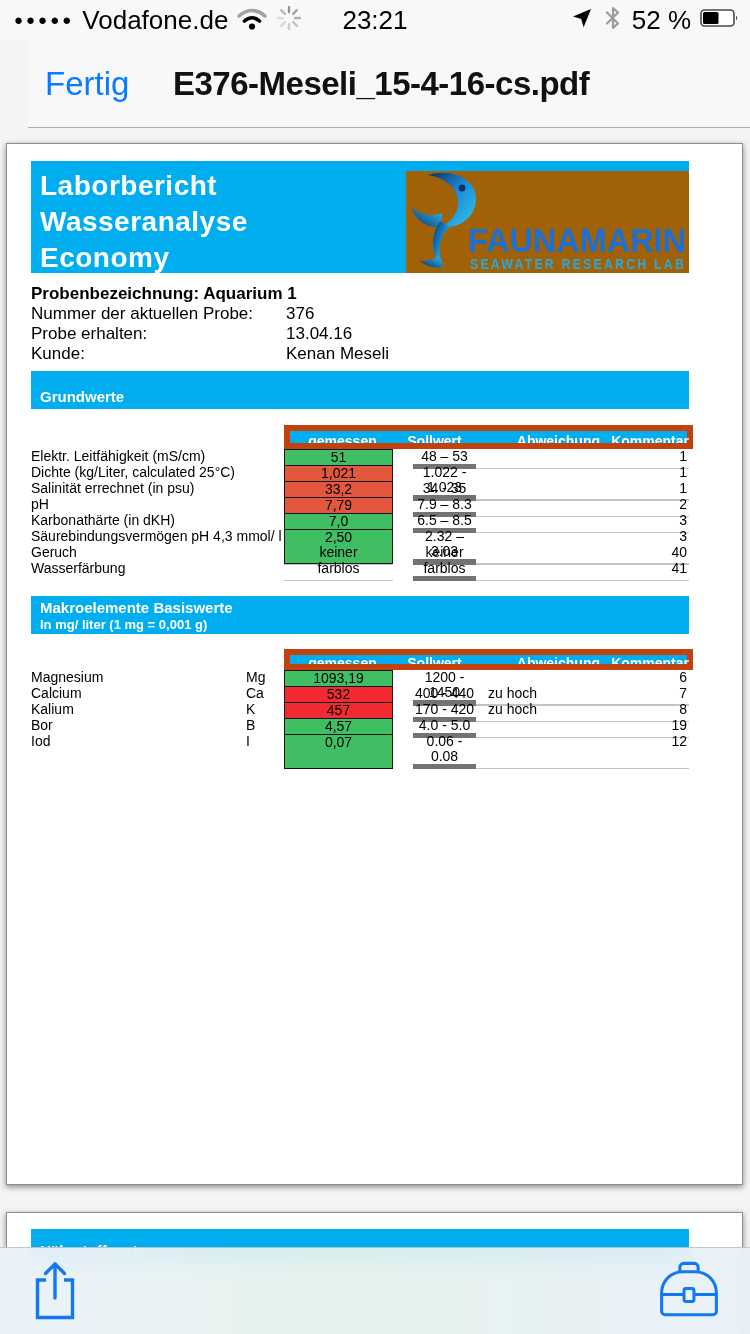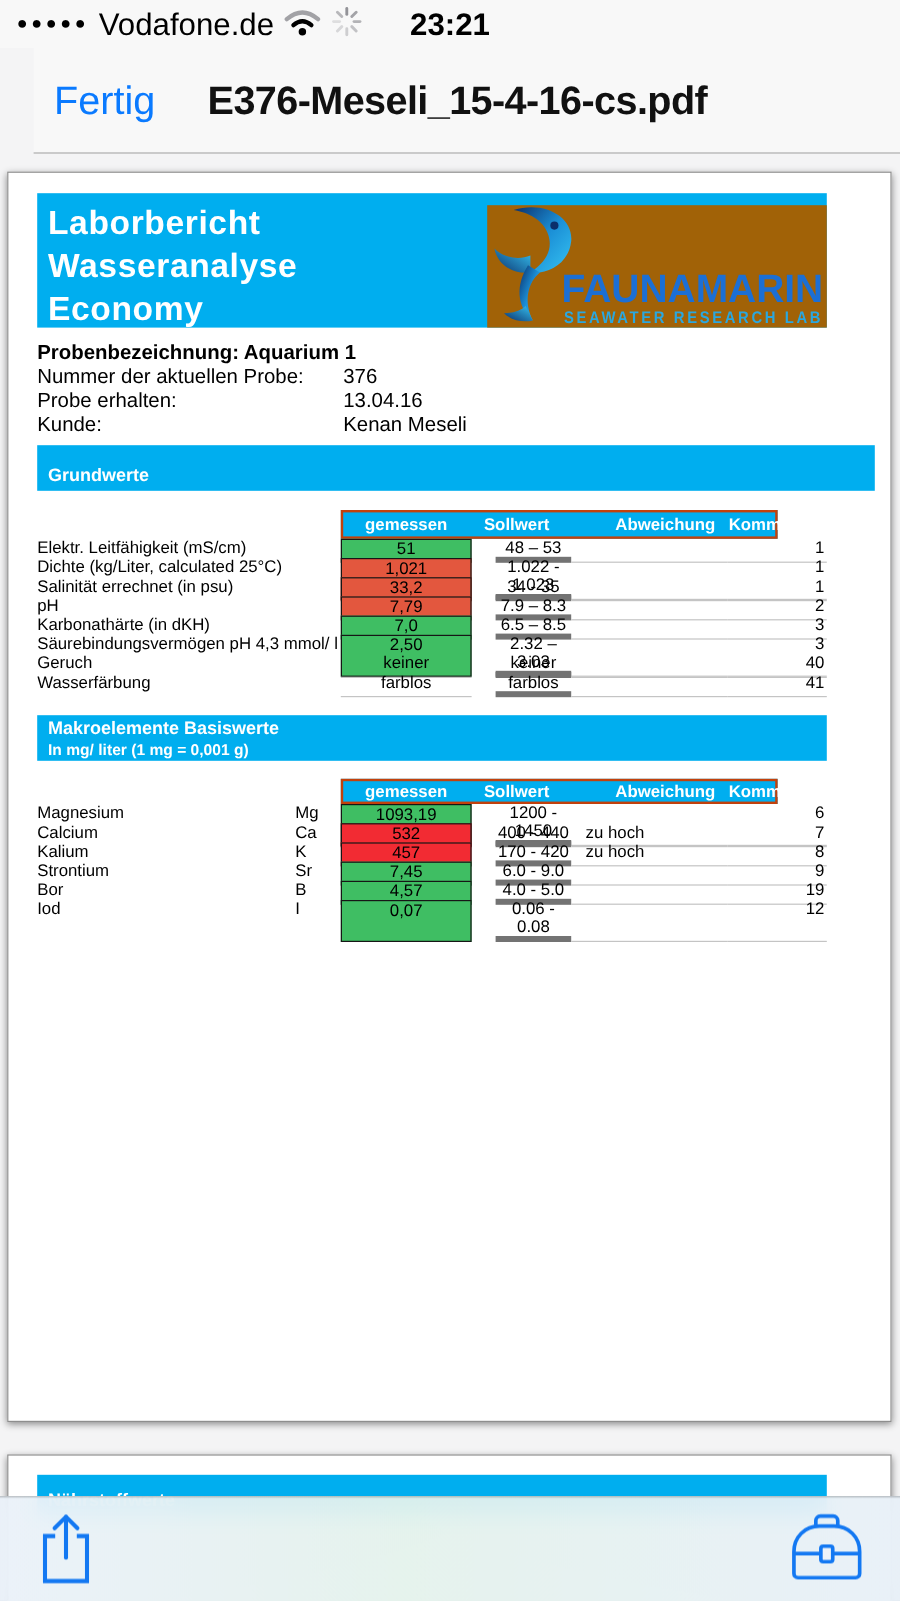--- a/index.html
+++ b/index.html
@@ -4,21 +4,21 @@
 <style>
   html,body{margin:0;padding:0;background:#444;}
   #screen{position:relative;width:750px;height:1334px;background:#F4F4F5;overflow:hidden;
           font-family:"Liberation Sans","DejaVu Sans",sans-serif;-webkit-font-smoothing:antialiased;}
 
   
   #statusbar{position:absolute;left:0;top:0;width:750px;height:40px;background:#F8F8F8;}
   .sb-left{position:absolute;left:14px;top:0;height:40px;display:flex;align-items:center;gap:8px;}
   .sb-dots{font-size:15px;letter-spacing:3px;color:#000;line-height:40px;}
   .sb-carrier{font-size:26px;color:#000;}
-  .sb-time{position:absolute;left:0;right:0;top:0;text-align:center;font-size:26px;line-height:40px;color:#000;font-weight:bold;}
+  .sb-time{position:absolute;left:0;right:0;top:0;text-align:center;font-size:26px;line-height:40px;color:#000;font-weight:normal;}
   .sb-right{position:absolute;right:10px;top:0;height:40px;display:flex;align-items:center;gap:9px;}
   .sb-batt-pct{font-size:26px;color:#000;}
 
   
   #navbar{position:absolute;left:0;top:40px;width:750px;height:87px;background:#F8F8F8;border-bottom:1px solid #ACACAC;margin-left:28px;}
   #done-btn{position:absolute;left:17px;top:0;height:87px;line-height:87px;font-size:33px;color:var(--ios-blue);background:none;border:none;padding:0;font-family:inherit;cursor:pointer;}
   #nav-title{position:absolute;left:145px;top:0;height:87px;line-height:87px;font-size:33px;font-weight:bold;color:#111;letter-spacing:-0.5px;white-space:nowrap;}
 
   
   .page-card{position:absolute;left:6px;width:737px;background:#fff;border:1px solid #8E8E8E;
@@ -30,30 +30,30 @@
   #title-banner{top:17px;height:112px;}
   .title-lines{padding:7px 0 0 9px;color:#fff;font-weight:bold;font-size:28px;line-height:36px;letter-spacing:0.5px;}
   #logo-box{position:absolute;right:0;top:10px;width:283px;height:102px;background:#a16207;}
 
   #sample-block{position:absolute;left:24px;top:139px;width:658px;font-size:17px;color:#000;}
   #sample-heading{font-weight:bold;line-height:21px;}
   .sample-row{display:flex;line-height:20px;align-items:flex-end;}
   .sample-label{width:255px;}
 
   .section-banner-text{position:absolute;left:9px;bottom:4px;color:#fff;font-weight:bold;font-size:15px;}
-  #grund-banner{top:227px;height:38px;padding-left:40px;}
+  #grund-banner{top:227px;height:38px;}
   #makro-banner{top:452px;height:38px;padding-top:0;}
   .banner-2l{position:absolute;left:9px;top:3px;color:#fff;font-weight:bold;}
   .banner-2l .l1{font-size:15px;line-height:18px;}
   .banner-2l .l2{font-size:13px;line-height:15px;}
 
   .wtable{position:absolute;left:24px;width:658px;}
   #table1{top:281px;}
   #table2{top:505px;}
-  .thead{display:grid;margin-left:253px;width:364px;background:var(--cyan);border:2px solid #c2410c;
+  .thead{display:grid;margin-left:253px;width:409px;background:var(--cyan);border:6px solid #c2410c;
          grid-template-columns:105px 79px 128px 89px;box-sizing:border-box;color:#fff;font-weight:bold;font-size:14px;}
   #table1 .thead{height:24px;line-height:20px;}
   #table2 .thead{height:21px;line-height:17px;}
   .th{white-space:nowrap;overflow:hidden;}
   .th-gem,.th-soll{text-align:center;}
   .th-abw,.th-kom{text-align:right;padding-right:2px;}
 
   .trow{display:grid;height:16px;font-size:14px;line-height:15px;color:#000;}
   .cols4 .trow{grid-template-columns:253px 109px 83px 130px 83px;}
   .cols5 .trow{grid-template-columns:215px 38px 109px 83px 130px 83px;}
@@ -103,20 +103,40 @@
             <line x1="20.8" y1="20.8" x2="17.2" y2="17.2" opacity="0.5"></line>
             <line x1="13" y1="24" x2="13" y2="19" opacity="0.4"></line>
             <line x1="5.2" y1="20.8" x2="8.8" y2="17.2" opacity="0.3"></line>
             <line x1="2" y1="13" x2="7" y2="13" opacity="0.25"></line>
             <line x1="5.2" y1="5.2" x2="8.8" y2="8.8" opacity="0.6"></line>
           </g>
         </svg>
       </span>
     </div>
     <div class="sb-time">23:21</div>
+    <div class="sb-right">
+      <span>
+        <svg width="24" height="24" viewBox="0 0 24 24">
+            <polygon points="21,3 3,10.5 11.2,13 13.6,21.2" fill="#000"></polygon>
+          </svg>
+      </span>
+      <span>
+        <svg width="20" height="26" viewBox="0 0 20 26">
+          <path d="M4 7.5 L15 18.5 L10 22.8 L10 3.2 L15 7.5 L4 18.5" fill="none" stroke="#9B9B9F" stroke-width="2.2" stroke-linejoin="round" stroke-linecap="round"></path>
+        </svg>
+      </span>
+      <span class="sb-batt-pct">52 %</span>
+      <span>
+        <svg width="40" height="22" viewBox="0 0 40 22">
+          <rect x="1" y="3" width="33" height="16" rx="3.5" fill="#fff" stroke="#4A4A4A" stroke-width="1.6"></rect>
+          <rect x="3" y="5" width="15.5" height="12" rx="1.5" fill="#000"></rect>
+          <path d="M36 8.5 Q38.5 11 36 13.5 Z" fill="#4A4A4A"></path>
+        </svg>
+      </span>
+    </div>
   </div>
 
   <div id="navbar">
     <button id="done-btn">Fertig</button>
     <div id="nav-title">E376-Meseli_15-4-16-cs.pdf</div>
   </div>
 
   <div id="page1" class="page-card">
 
     <div id="title-banner" class="banner">
@@ -267,28 +287,20 @@
         </div>
         <div class="trow">
           <div class="cl">Kalium</div>
           <div class="cs">K</div>
           <div class="cg st-red">457</div>
           <div class="cv">170 - 420</div>
           <div class="ca">zu hoch</div>
           <div class="ck">8</div>
         </div>
         <div class="trow">
-          <div class="cl">Strontium</div>
-          <div class="cs">Sr</div>
-          <div class="cg st-green">7,45</div>
-          <div class="cv">6.0 - 9.0</div>
-          <div class="ca"></div>
-          <div class="ck">9</div>
-        </div>
-        <div class="trow">
           <div class="cl">Bor</div>
           <div class="cs">B</div>
           <div class="cg st-green">4,57</div>
           <div class="cv">4.0 - 5.0</div>
           <div class="ca"></div>
           <div class="ck">19</div>
         </div>
         <div class="trow">
           <div class="cl">Iod</div>
           <div class="cs">I</div>

